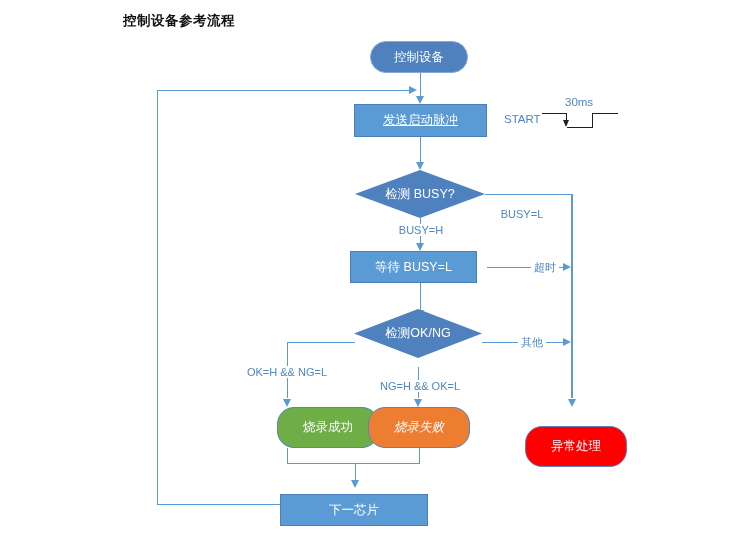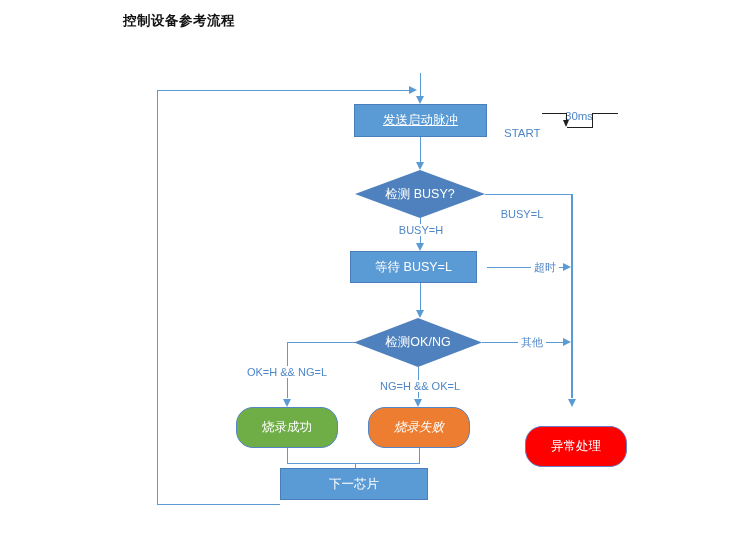--- a/index.html
+++ b/index.html
@@ -12,31 +12,31 @@
     font-size:13.5px; font-weight:bold; color:#121212; letter-spacing:0.5px;
   }
   .node {
     position:absolute; display:flex; align-items:center; justify-content:center;
     color:#ffffff; font-size:12.5px; text-align:center; box-sizing:border-box;
     white-space:nowrap;
   }
   .pill   { border-radius:17px; background:#4E81BD; border:1.5px solid #85A9D6; }
   .rect   { background:#5B9BD5; border:1.5px solid #4A7EBB; }
   .diamond{ background:#4E81BD; clip-path:polygon(50% 0, 100% 50%, 50% 100%, 0 50%); }
-  .pill-green  { background:#6FAD47; border:1.5px solid #5585C2; }
+  .pill-green  { background:#6FAD47; border:1.5px solid #5585C2;margin-left:41px; }
   .pill-orange { background:#ED7D31; border:1.5px solid #5585C2; }
   .pill-red    { background:#FE0000; border:1.5px solid #6A7CC4; }
   .line { position:absolute; background:#5B9BD5; }
   .wline { position:absolute; background:#1f1f1f; }
   .lbl {
     position:absolute; color:#4E86C8; font-size:11px; line-height:12px;
     background:#ffffff; padding:0 3px; white-space:nowrap; transform:translateX(-50%);
   }
   .wlbl {
-    position:absolute; color:#4E86C8; font-size:11.5px; line-height:13px; white-space:nowrap;margin-top:14px;
+    position:absolute; color:#4E86C8; font-size:11.5px; line-height:13px; white-space:nowrap;
   }
   .arr-d { position:absolute; width:0; height:0;
     border-left:4.5px solid transparent; border-right:4.5px solid transparent;
     border-top:8px solid #5B9BD5; }
   .arr-r { position:absolute; width:0; height:0;
     border-top:4.5px solid transparent; border-bottom:4.5px solid transparent;
     border-left:8px solid #5B9BD5; }
   .arr-d-blk { position:absolute; width:0; height:0;
     border-left:3.5px solid transparent; border-right:3.5px solid transparent;
     border-top:7px solid #1f1f1f; }
@@ -96,30 +96,31 @@
 
   <div class="wlbl" style="left:504px; top:113px;">START</div>
   <div class="wlbl" style="left:565px; top:96px;">30ms</div>
   <div class="wline" style="left:542px; top:112.5px; width:25px; height:1.4px;"></div>
   <div class="wline" style="left:566px; top:112.5px; width:1.4px; height:9px;"></div>
   <div class="arr-d-blk" style="left:563.3px; top:120px;"></div>
   <div class="wline" style="left:566.5px; top:126.5px; width:26px; height:1.4px;"></div>
   <div class="wline" style="left:591.5px; top:112.5px; width:1.4px; height:15px;"></div>
   <div class="wline" style="left:591.5px; top:112.5px; width:26px; height:1.4px;"></div>
 
+  <div class="node pill" style="left:370px; top:41px; width:98px; height:32px;">控制设备</div>
 
   <div class="node rect" style="left:354px; top:104px; width:133px; height:33px;text-decoration:underline;">发送启动脉冲</div>
 
   <div class="node diamond" style="left:355px; top:170px; width:130px; height:48px;">检测 BUSY?</div>
 
   <div class="node rect" style="left:350px; top:251px; width:127px; height:32px;">等待 BUSY=L</div>
 
-  <div class="node diamond" style="left:354px; top:318px; width:128px; height:49px;">检测OK/NG</div>
+  <div class="node diamond" style="left:354px; top:309px; width:128px; height:49px;">检测OK/NG</div>
 
   <div class="node pill pill-green" style="left:236px; top:407px; width:102px; height:41px;">烧录成功</div>
 
   <div class="node pill pill-orange" style="left:368px; top:407px; width:102px; height:41px;font-style:italic;">烧录失败</div>
 
   <div class="node pill pill-red" style="left:525px; top:407px; width:102px; height:41px;margin-top:19px;">异常处理</div>
 
-  <div class="node rect" style="left:280px; top:468px; width:148px; height:32px;">下一芯片</div>
+  <div class="node rect" style="left:280px; top:494px; width:148px; height:32px;">下一芯片</div>
 
 </div>
 
 </body></html>

